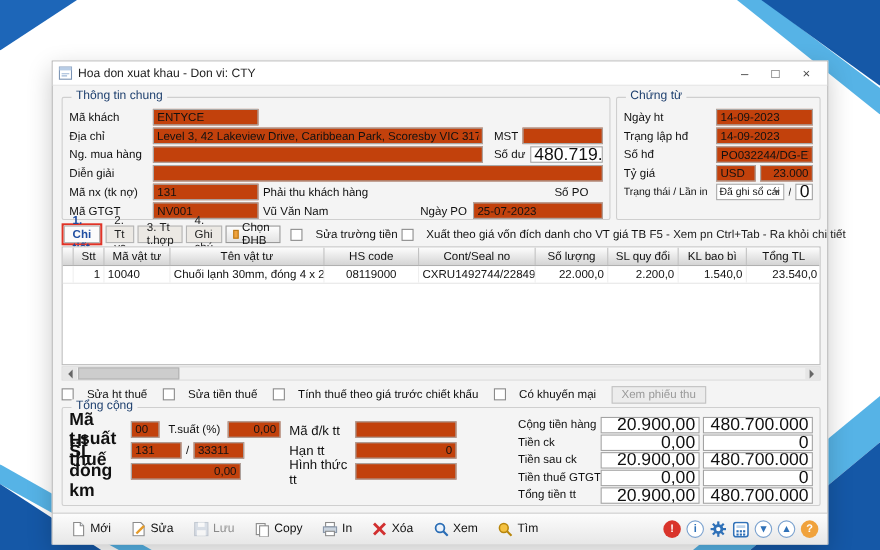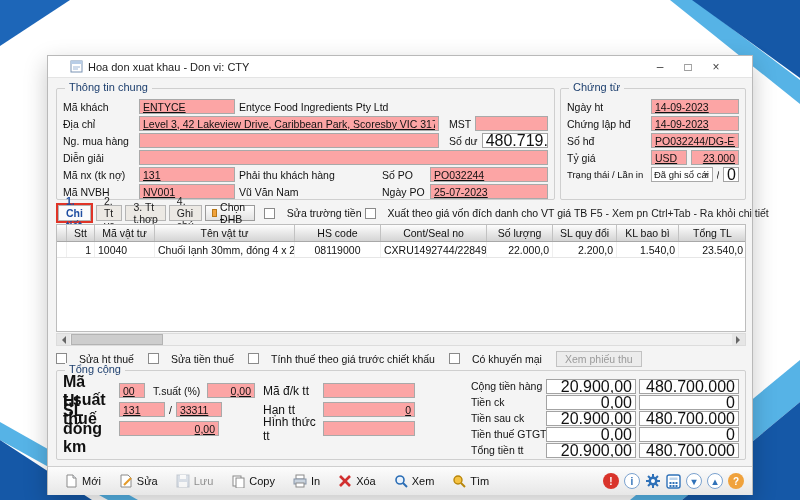--- a/index.html
+++ b/index.html
@@ -22,39 +22,39 @@
   .br-light { right:0; bottom:0; width:190px; height:150px; background:#56b3e6;
         clip-path:polygon(20px 150px,190px 10px,190px 52px,72px 150px); }
   .br-dark { right:0; bottom:0; width:190px; height:150px; background:#1558a7;
         clip-path:polygon(72px 150px,190px 52px,190px 150px); }
 
   
   .window { position:absolute; left:47px; top:55px; width:706px; height:440px;
             background:#f4f4f4; border:1px solid #b9b9b9;
             box-shadow:0 8px 22px rgba(0,0,0,.22); font-size:11px; }
   .titlebar { height:22px; background:#fff; border-bottom:1px solid #e4e4e4;
-              display:flex; align-items:center; padding:0 22px; }
+              display:flex; align-items:center; padding:0 5px; }
   .title { flex:1; margin-left:5px; font-size:11px; color:#222; white-space:nowrap; overflow:hidden; }
   .winbtns { display:flex; }
   .winbtn { width:28px; height:20px; display:flex; align-items:center; justify-content:center;
             font-size:12px; color:#444; cursor:default; }
 
   
   .group { position:absolute; border:1px solid #cfcfcf; border-radius:2px; background:#f4f4f4; }
   .gtitle { position:absolute; top:-8px; left:8px; background:#f4f4f4; padding:0 4px;
             font-size:11px; color:#1d3f6e; }
   .g-general { left:8px; top:32px; width:499px; height:112px; }
   .g-doc     { left:512px; top:32px; width:186px; height:112px; }
   .g-totals  { left:8px; top:314px; width:690px; height:90px; }
 
   .frows { padding:9px 6px 0 6px; }
   .frow { display:flex; align-items:center; height:17px; gap:4px; }
   .lab { font-size:10.5px; white-space:nowrap; overflow:hidden; flex:none; }
-  .in { height:15px; border:1px solid #a9a9a9; background:#fca5a5; padding:0 3px;
-        font:10.5px "Liberation Sans", sans-serif; color:#111; flex:none;text-decoration:underline; }
+  .in { height:15px; border:1px solid #a9a9a9; background:#c2410c; padding:0 3px;
+        font:10.5px "Liberation Sans", sans-serif; color:#111; flex:none; }
   .val { height:15px; border:1px solid #a3a3a3; background:#fff; padding:0 3px;
          font-size:16px; line-height:13px; white-space:nowrap; overflow:hidden; flex:none; }
   .num { text-align:right; }
   .stat { font-size:10.5px; white-space:nowrap; overflow:hidden; }
   .w-lab { width:72px; }
   .fill { flex:1 1 auto; min-width:0; }
 
   .combo { position:relative; height:15px; border:1px solid #a9a9a9; background:#fff;
            font-size:9.5px; line-height:13px; padding:0 12px 0 2px; white-space:nowrap;
            overflow:hidden; flex:1 1 auto; min-width:0; }
@@ -159,21 +159,20 @@
       <span class="winbtn">×</span>
     </span>
   </div>
 
   <div class="group g-general">
     <span class="gtitle">Thông tin chung</span>
     <div class="frows">
       <div class="frow">
         <span class="lab w-lab">Mã khách</span>
         <input class="in" style="width: 96px;" value="ENTYCE">
-        <span class="stat">Entyce Food Ingredients Pty Ltd</span>
       </div>
       <div class="frow">
         <span class="lab w-lab">Địa chỉ</span>
         <input class="in" style="width: 300px;" value="Level 3, 42 Lakeview Drive, Caribbean Park, Scoresby VIC 3179, Austral">
         <span class="lab" style="margin-left:6px">MST</span>
         <input class="in fill" value="" style="">
       </div>
       <div class="frow">
         <span class="lab w-lab">Ng. mua hàng</span>
         <input class="in" style="width: 300px;" value="">
@@ -182,41 +181,40 @@
       </div>
       <div class="frow">
         <span class="lab w-lab">Diễn giải</span>
         <input class="in fill" value="" style="">
       </div>
       <div class="frow">
         <span class="lab w-lab">Mã nx (tk nợ)</span>
         <input class="in" style="width: 96px;" value="131">
         <span class="stat">Phải thu khách hàng</span>
         <span class="lab" style="margin-left:auto;width:44px">Số PO</span>
-        <input class="in" style="width: 118px;" value="PO032244">
-      </div>
-      <div class="frow">
-        <span class="lab w-lab">Mã NVBH</span>
+      </div>
+      <div class="frow">
+        <span class="lab w-lab">Mã GTGT</span>
         <input class="in" style="width: 96px;" value="NV001">
         <span class="stat">Vũ Văn Nam</span>
         <span class="lab" style="margin-left:auto;width:44px">Ngày PO</span>
         <input class="in" style="width: 118px;" value="25-07-2023">
       </div>
     </div>
   </div>
 
   <div class="group g-doc">
     <span class="gtitle">Chứng từ</span>
     <div class="frows">
       <div class="frow">
         <span class="lab" style="width:80px">Ngày ht</span>
         <input class="in fill" value="14-09-2023" style="">
       </div>
       <div class="frow">
-        <span class="lab" style="width:80px">Chứng lập hđ</span>
+        <span class="lab" style="width:80px">Trạng lập hđ</span>
         <input class="in fill" value="14-09-2023" style="">
       </div>
       <div class="frow">
         <span class="lab" style="width:80px">Số hđ</span>
         <input class="in fill" value="PO032244/DG-ET" style="">
       </div>
       <div class="frow">
         <span class="lab" style="width:80px">Tỷ giá</span>
         <input class="in" style="width: 36px;" value="USD">
         <input class="in fill num" value="23.000" style="">

